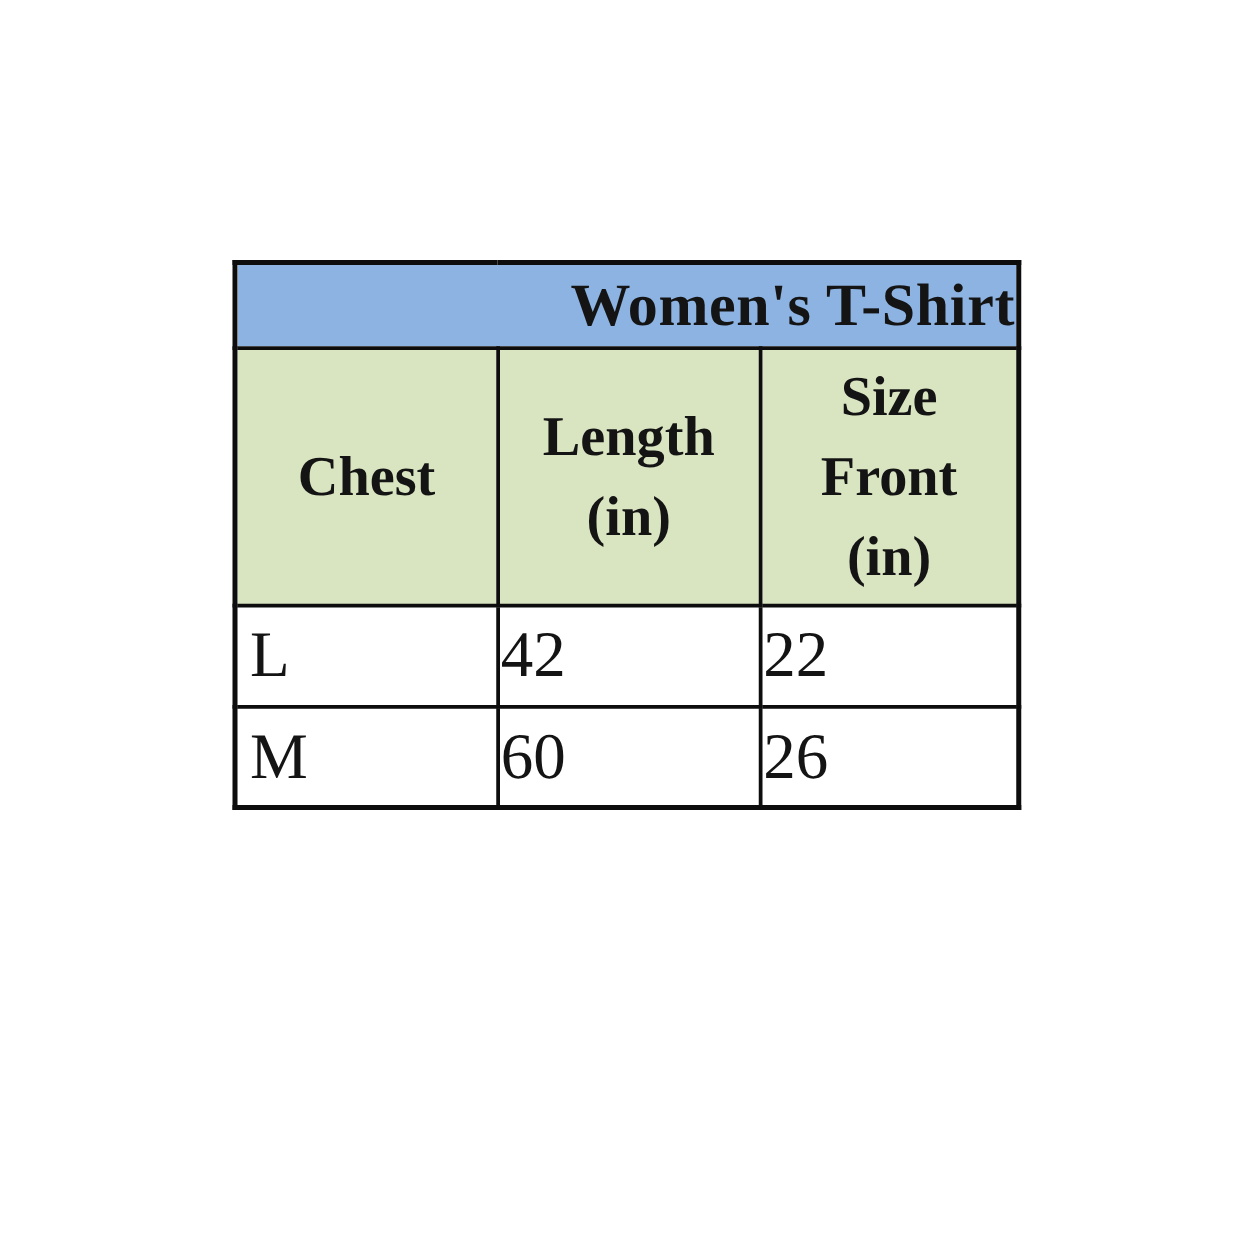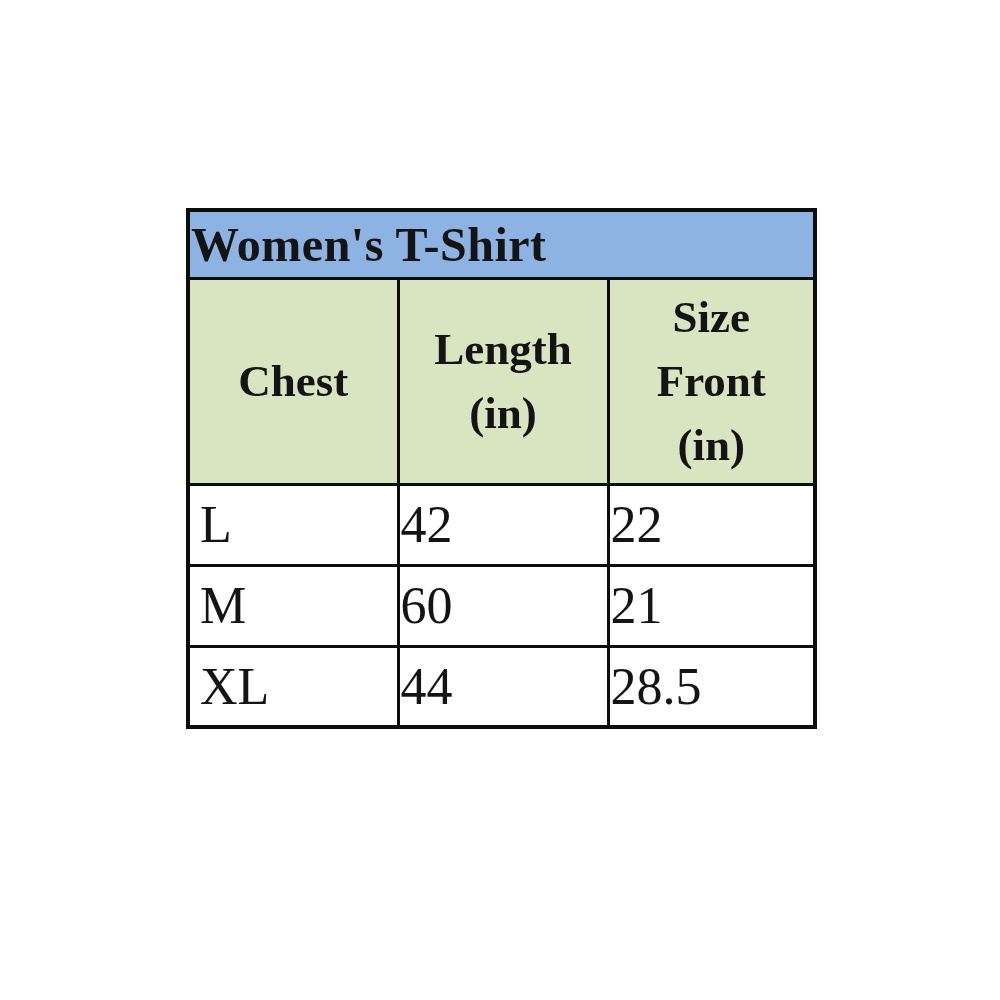--- a/index.html
+++ b/index.html
@@ -35,21 +35,21 @@
     overflow:hidden;
   }
   table.size-chart{
     border:4px solid var(--border-color);
   }
   tr.title-row th{
     background:var(--title-bg);
     height:68px;
     font-size:48px;
     font-weight:bold;
-    text-align:left;
+    text-align:right;
     vertical-align:middle;
     letter-spacing:0.5px;
   }
   tr.colhead-row th{
     background:var(--header-bg);
     height:206px;
     font-size:45px;
     font-weight:bold;
     text-align:center;
     vertical-align:middle;
@@ -103,22 +103,17 @@
     </thead>
     <tbody>
       <tr class="data-row">
         <td class="size-cell">L</td>
         <td class="num-cell">42</td>
         <td class="num-cell">22</td>
       </tr>
       <tr class="data-row">
         <td class="size-cell">M</td>
         <td class="num-cell">60</td>
-        <td class="num-cell">21</td>
-      </tr>
-      <tr class="data-row">
-        <td class="size-cell">XL</td>
-        <td class="num-cell">44</td>
-        <td class="num-cell">28.5</td>
+        <td class="num-cell">26</td>
       </tr>
     </tbody>
   </table>
 </div>
 
 </body></html>

